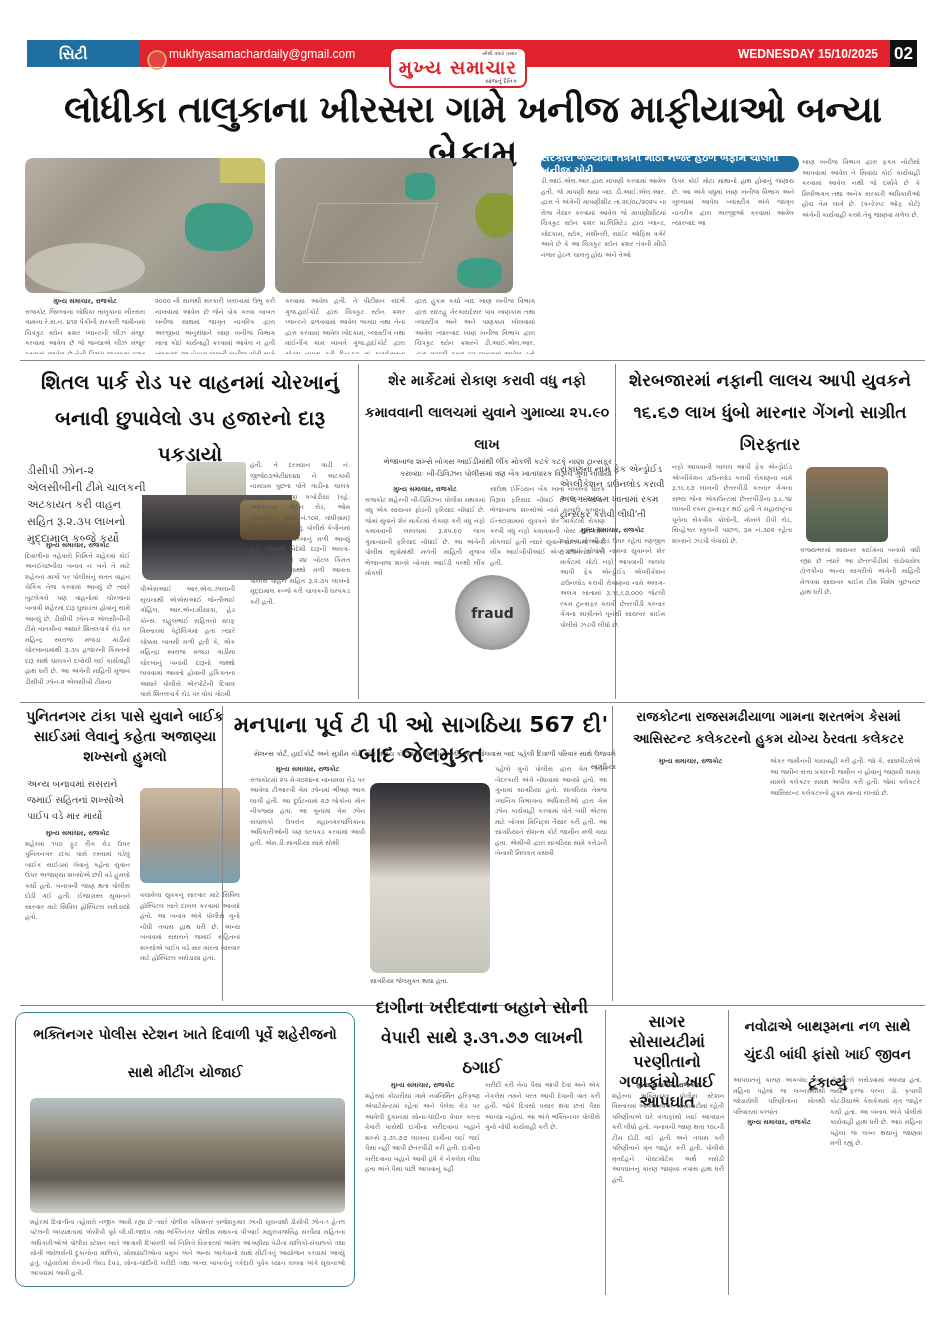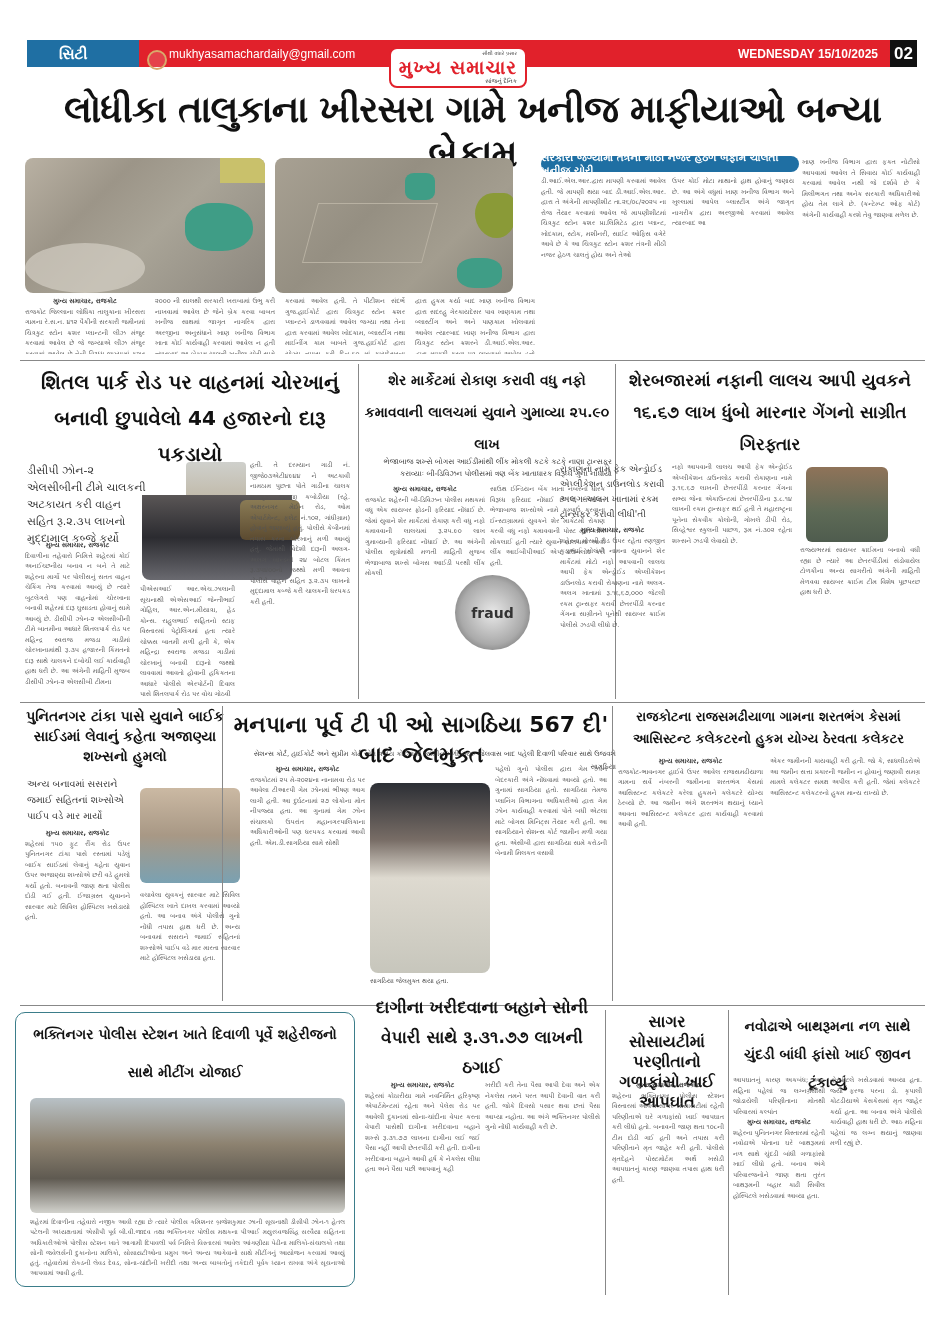--- a/index.html
+++ b/index.html
@@ -96,21 +96,21 @@
 </div>
 <div class="col-text" style="left:155px;top:296px;width:120px;height:58px;">૨૦૦૦ ની સાલથી સરકારી ખરાબામાં ઉભુ કરી નાખવામાં આવેલ છે જેને બ્રેક કરવા બાબત ખનીજ સાથમાં જાગૃત નાગરિક દ્વારા અરજીના અનુસંધાને ખાણ ખનીજ વિભાગ ખાતા કોઈ કાર્યવાહી કરવામાં આવેલ ન હતી ત્યારબાદ આ બેફામ ચાલતી ખનીજ ચોરી સામે ગુજરાત હાઈકોર્ટમાં પીટીશનો</div>
 <div class="col-text" style="left:285px;top:296px;width:120px;height:58px;">કરવામાં આવેલ હતી. તે પીટીશન સંદર્ભે ગુજ.હાઈકોર્ટ દ્વારા ચિત્રકુટ સ્ટોન ક્રશર પ્લાન્ટને ડાળવવામાં આવેલ જગ્યા તથા તેના દ્વારા કરવામાં આવેલ ખોદકામ, બ્લાસ્ટીંગ તથા માઈનીંગ કામ બાબતે ગુજ.હાઈકોર્ટ દ્વારા યોગ્ય તપાસ કરી દિન-૬૦ માં કાયદેસરના પગલા લેવા અંગે હુકમ કરવામાં આવેલ હતો. ગુજરાત હાઈકોર્ટ</div>
 <div class="col-text" style="left:415px;top:296px;width:120px;height:58px;">દ્વારા હુકમ કર્યા બાદ ખાણ ખનીજ વિભાગ દ્વારા સદરહુ ગેરકાયદેસર પાવ ખાણકામ તથા બ્લાસ્ટીંગ અને અને પાણકામ ખોલવામાં આવેલ ત્યારબાદ ખાણ ખનીજ વિભાગ દ્વારા ચિત્રકુટ સ્ટોન ક્રશરને ડી.આઈ.એલ.આર. દ્વારા માપણી કરવા પત્ર લખવામાં આવેલ હતો જે પત્ર અન્વયે તા.૧૧/૦૭/૨૦૨૫ ના રોજ</div>
 <div class="col-text" style="left:541px;top:176px;width:125px;height:182px;">ડી.આઈ.એલ.આર.દ્વારા માપણી કરવામાં આવેલ હતી. જે માપણી થયા બાદ ડી.આઈ.એલ.આર. દ્વારા તે અંગેની માપણીશીટ તા.૨૬/૦૮/૨૦૨૫ ના રોજ તૈયાર કરવામાં આવેલ જે માપણીશીટમાં ચિત્રકુટ સ્ટોન ક્રશર પ્રા.લિમિટેડ દ્વારા પ્લાન્ટ, ખોદકામ, સ્ટોક, મશીનરી, સાઈટ ઓફિસ વગેરે આવે છે કે આ ચિત્રકુટ સ્ટોન ક્રશર તંત્રની મીઠી નજર હેઠળ ચાલતું હોય અને તેઓ</div>
 <div class="col-text" style="left:672px;top:176px;width:122px;height:182px;">ઉપર કોઈ મોટા માથાનો હાથ હોવાનું જણાય છે. આ અંગે વધુમાં ખાણ ખનીજ વિભાગ અને ખુલ્લામાં આપેલ બ્લાસ્ટીંગ અંગે જાગૃત નાગરીક દ્વારા અરજીઓ કરવામાં આવેલ ત્યારબાદ આ</div>
 <div class="col-text" style="left:802px;top:157px;width:118px;height:200px;">ખાણ ખનીજ વિભાગ દ્વારા ફકત નોટીસો આપવામાં આવેલ તે સિવાય કોઈ કાર્યવાહી કરવામાં આવેલ નથી જે દર્શાવે છે કે મિલીભગત તથા અનેક સરકારી અધિકારીઓ હોય તેમ લાગે છે. (કન્ટેમ્પ્ટ ઓફ કોર્ટ) અંગેની કાર્યવાહી કરશે તેવુ જાણવા મળેલ છે.</div>
 
 <div class="divider-h" style="left:20px;top:360px;width:905px;"></div>
 
-<div class="hl" style="left:25px;top:364px;width:330px;font-size:20px;line-height:36px;">શિતલ પાર્ક રોડ પર વાહનમાં ચોરખાનું બનાવી છુપાવેલો 44 હજારનો દારૂ પકડાયો</div>
+<div class="hl" style="left:25px;top:364px;width:330px;font-size:20px;line-height:36px;">શિતલ પાર્ક રોડ પર વાહનમાં ચોરખાનું બનાવી છુપાવેલો ૩૫ હજારનો દારૂ પકડાયો</div>
 <div class="deck" style="left:27px;top:462px;width:120px;">ડીસીપી ઝોન-૨ એલસીબીની ટીમે ચાલકની અટકાયત કરી વાહન સહિત રૂ.૨.૩૫ લાખનો મુદ્દામાલ કબ્જે કર્યો</div>
 <div class="photo photo-man1"></div>
 <div class="photo photo-bottles"></div>
 <div class="photo photo-car"></div>
 <div class="col-text" style="left:25px;top:540px;width:105px;height:155px;">
   <span class="byline">મુખ્ય સમાચાર, રાજકોટ</span>
   <span>દિવાળીના તહેવારો નિમિત્તે શહેરમાં કોઈ અનઈચ્છનીય બનાવ ન બને તે માટે શહેરના માર્ગો પર પોલીસનું સતત વાહન ચેકિંગ તેજ કરવામાં આવ્યું છે ત્યારે બુટલેગરો પણ વાહનોમાં ચોરખાના બનાવી શહેરમાં દારૂ ઘુસાડતા હોવાનું સામે આવ્યું છે. ડીસીપી ઝોન-૨ એલસીબીની ટીમે બાતમીના આધારે શિતલપાર્ક રોડ પર મહિન્દ્ર સ્વરાજ મજડા ગાડીમાં ચોરખાનામાંથી રૂ.૩૫ હજારની કિંમતનો દારૂ સાથે ચાલકને દબોચી લઈ કાર્યવાહી હાથ ધરી છે. આ અંગેની માહિતી મુજબ ડીસીપી ઝોન-૨ એલસીબી ટીમના</span>
 </div>
 <div class="col-text" style="left:140px;top:584px;width:95px;height:112px;">પીએસઆઈ આર.એચ.ઝાલાની સૂચનાથી એએસઆઈ જેન્તીભાઈ ગોહિલ, આર.એન.મીયાત્રા, હેડ કોન્સ. રાહુલભાઈ સહિતનો સ્ટાફ વિસ્તારમાં પેટ્રોલિંગમાં હતા ત્યારે ચોક્કસ બાતમી મળી હતી કે, એક મહિન્દ્રા સ્વરાજ મજડા ગાડીમાં ચોરખાનું બનાવી દારૂનો જથ્થો લાવવામાં આવતો હોવાની હકિકતના આધારે પોલીસે એરપોર્ટની દિવાલ પાસે શિતલપાર્ક રોડ પર વોચ ગોઠવી</div>
 <div class="col-text" style="left:250px;top:460px;width:100px;height:236px;">હતી. તે દરમ્યાન ગાડી નં. જીજે૦૩એટી૪૯૪૪ ને અટકાવી નામઠામ પુછતા પોતે ગાડીના ચાલક મનસુખ કાનજી કબોડીયા (રહે. અક્ષરનગર મેઈન રોડ, ઓમ એપાર્ટમેન્ટ, ફલેટ નં.૧૦૨, ગાંધીગ્રામ) હોવાનું જણાવ્યું હતું. પોલીસે કેબીનમાં તપાસ કરતા ચોરખાનું મળી આવ્યું હતું. જેમાંથી વિદેશી દારૂની અલગ-અલગ બ્રાન્ડની ૨૪ બોટલ કિંમત રૂ.૩૫૪૦૦નો જથ્થો મળી આવતા પોલીસે વાહન સહિત રૂ.૨.૩૫ લાખનો મુદ્દામાલ કબ્જે કરી ચાલકની ધરપકડ કરી હતી.</div>
@@ -161,21 +161,20 @@
 </div>
 <div class="photo photo-man4"></div>
 <div class="caption" style="left:370px;top:977px;width:120px;">સાગઠિયા જેલમુક્ત થયા હતા.</div>
 <div class="col-text" style="left:495px;top:764px;width:112px;height:235px;">પહેલો ગુનો પોલીસ દ્વારા ગેમ ઝોન બેદરકારી અંગે નોંધવામાં આવ્યો હતો. આ ગુનામાં સાગઠિયા હતો. સાગઠિયા તેમજ પ્લાનિંગ વિભાગના અધિકારીઓ દ્વારા ગેમ ઝોન કાર્યવાહી કરવામાં પોતે બધી એટલા માટે બોગસ મિનિટ્સ તૈયાર કરી હતી. આ સાગઠિયાને સેશન્સ કોર્ટ જામીન મળી ગયા હતા. એસીબી દ્વારા સાગઠિયા સામે કરોડની બેનામી મિલકત વસાવી</div>
 
 <div class="divider-v" style="left:612px;top:706px;height:295px;"></div>
 
 <div class="hl" style="left:616px;top:706px;width:305px;font-size:13px;line-height:22px;">રાજકોટના રાજસમઢીયાળા ગામના શરતભંગ કેસમાં આસિસ્ટન્ટ કલેકટરનો હુકમ યોગ્ય ઠેરવતા કલેકટર</div>
 <div class="col-text" style="left:618px;top:756px;width:145px;height:243px;">
   <span class="byline">મુખ્ય સમાચાર, રાજકોટ</span>
-  <span>રાજકોટ-ભાવનગર હાઈવે ઉપર આવેલ રાજસમઢીયાળા ગામના સર્વે નંબરની જમીનના શરતભંગ કેસમાં આસિસ્ટન્ટ કલેકટરે કરેલા હુકમને કલેકટરે યોગ્ય ઠેરવ્યો છે. આ જમીન અંગે શરતભંગ થયાનું ધ્યાને આવતા આસિસ્ટન્ટ કલેકટર દ્વારા કાર્યવાહી કરવામાં આવી હતી.</span>
 </div>
 <div class="col-text" style="left:770px;top:756px;width:150px;height:243px;">એકર જમીનની કાયવાહી કરી હતી. જો કે, સાધલીડરોએ આ જમીન સત્તા પ્રકારની જમીન ન હોવાનું જણાવી સમગ્ર મામલે કલેકટર સમક્ષ અપીલ કરી હતી. જેમાં કલેકટરે આસિસ્ટન્ટ કલેકટરનો હુકમ માન્ય રાખ્યો છે.</div>
 
 <div class="divider-h" style="left:20px;top:1005px;width:905px;"></div>
 
 <div class="boxed"></div>
 <div class="hl" style="left:25px;top:1015px;width:320px;font-size:14px;line-height:38px;">ભક્તિનગર પોલીસ સ્ટેશન ખાતે દિવાળી પૂર્વે શહેરીજનો સાથે મીટીંગ યોજાઈ</div>
 <div class="photo photo-meeting"></div>
 <div class="col-text" style="left:30px;top:1217px;width:315px;height:64px;font-size:6.3px;line-height:10.3px;">શહેરમાં દિવાળીના તહેવારો નજીક આવી રહ્યા છે ત્યારે પોલીસ કમિશનર બ્રજેશકુમાર ઝાની સૂચનાથી ડીસીપી ઝોન-૧ હેતલ પટેલની અધ્યક્ષતામાં એસીપી પૂર્વ બી.વી.જાદવ તથા ભક્તિનગર પોલીસ મથકના પીઆઈ મયુરધ્વજસિંહ સરવૈયા સહિતના અધિકારીઓએ પોલીસ સ્ટેશન ખાતે આગામી દિપાવલી પર્વ નિમિત્તે વિસ્તારમાં આવેલ આંગણીયા પેઢીના માલિકો-સંચાલકો તથા સોની જવેલર્સની દુકાનોના માલિકો, સોસાયટીઓના પ્રમુખ અને અન્ય આગેવાનો સાથે મીટીંગનું આયોજન કરવામાં આવ્યું હતું. તહેવારોમાં રોકડની લેવડ દેવડ, સોના-ચાંદીની ખરીદી તથા અન્ય બાબતોનું તકેદારી પૂર્વક ધ્યાન રાખવા અંગે સૂચનાઓ આપવામાં આવી હતી.</div>
 
@@ -193,15 +192,14 @@
   <span class="byline">મુખ્ય સમાચાર, રાજકોટ</span>
   <span>શહેરના ભક્તિનગર પોલીસ સ્ટેશન વિસ્તારમાં આવેલ સાગર સોસાયટીમાં રહેતી પરિણીતાએ ઘરે ગળાફાંસો ખાઈ આપઘાત કરી લીધો હતો. બનાવની જાણ થતા ૧૦૮ની ટીમ દોડી ગઈ હતી અને તપાસ કરી પરિણીતાને મૃત જાહેર કરી હતી. પોલીસે મૃતદેહને પોસ્ટમોર્ટમ અર્થે ખસેડી આપઘાતનું કારણ જાણવા તપાસ હાથ ધરી હતી.</span>
 </div>
 
 <div class="divider-v" style="left:728px;top:1010px;height:285px;"></div>
 
 <div class="hl" style="left:730px;top:1012px;width:195px;font-size:14px;line-height:28px;">નવોઢાએ બાથરૂમના નળ સાથે ચુંદડી બાંધી ફાંસો ખાઈ જીવન ટૂંકાવ્યું</div>
 <div class="col-text" style="left:733px;top:1075px;width:92px;height:220px;">
   <span>આપઘાતનું કારણ અકબંધ; આઠ મહિના પહેલાં જ લગ્નગ્રંથીથી જોડાયેલી પરિણીતાના મોતથી પરિવારમાં કલ્પાંત</span>
   <span class="byline">મુખ્ય સમાચાર, રાજકોટ</span>
-  <span>શહેરના પુનિતનગર વિસ્તારમાં રહેતી નવોઢાએ પોતાના ઘરે બાથરૂમમાં નળ સાથે ચુંદડી બાંધી ગળાફાંસો ખાઈ લીધો હતો. બનાવ અંગે પરિવારજનોને જાણ થતા તુરંત બાથરૂમની બહાર કાઢી સિવીલ હોસ્પિટલે ખસેડવામાં આવ્યા હતા.</span>
 </div>
 <div class="col-text" style="left:830px;top:1075px;width:92px;height:220px;">હોસ્પીટલે ખસેડવામાં આવ્યા હતા. જ્યાં ફરજ પરના ડો. કૃપાલી કોટડીયાએ કેસકેસમાં મૃત જાહેર કર્યા હતા. આ બનાવ અંગે પોલીસે કાર્યવાહી હાથ ધરી છે. આઠ મહિના પહેલાં જ લગ્ન થયાનું જાણવા મળી રહ્યું છે.</div>
 
 </body></html>

